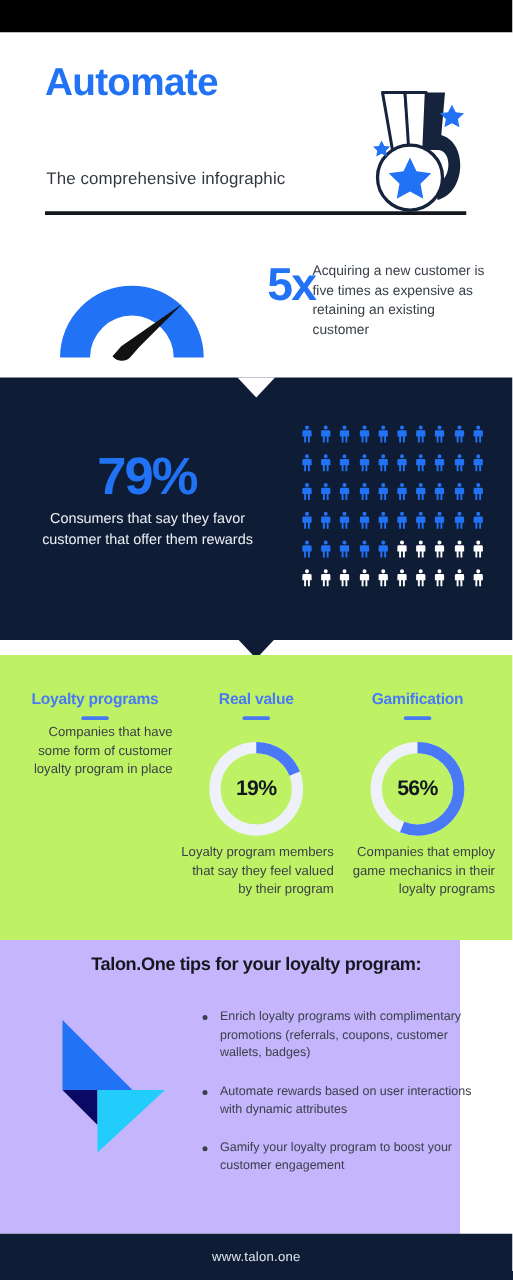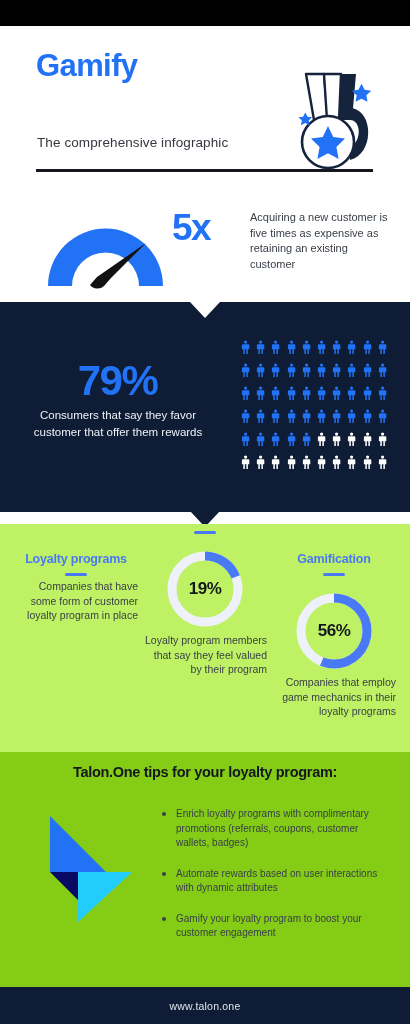--- a/index.html
+++ b/index.html
@@ -86,21 +86,21 @@
     left: 42px;
     top: 4px;
     width: 127px;
     height: 85px;
   }
   .big5x {
     position: absolute;
     left: 172px;
     top: 5px;
     width: 80px;
-    text-align: left;
+    text-align: right;
     font-size: 37px;
     font-weight: bold;
     color: #2272f5;
     letter-spacing: -1.5px;
   }
   .fivex-text {
     position: absolute;
     left: 250px;
     top: 8px;
     width: 140px;
@@ -225,23 +225,23 @@
     text-align: right;
     font-size: 10.5px;
     line-height: 14.5px;
     color: #3a4049;
   }
 
   
   .sec-tips {
     position: absolute;
     top: 752px; left: 0;
-    width: 410px;
+    width: 368px;
     height: 235px;
-    background: #84cc16;
+    background: #c4b5fd;
   }
   .tips-title {
     position: absolute;
     top: 12px; left: 0;
     width: 410px;
     text-align: center;
     font-size: 14.5px;
     font-weight: bold;
     color: #14181e;
     letter-spacing: -0.3px;
@@ -296,21 +296,21 @@
 </style>
 </head>
 <body>
 
 <div id="page">
 
   <div class="topbar"></div>
 
   <div class="header">
     <div class="title">
-      <div>Gamify</div>
+      <div>Automate</div>
     </div>
     <div class="subtitle">The comprehensive infographic</div>
     <div class="header-rule"></div>
 
     <svg class="medal" viewBox="0 0 106 104">
 
       <path d="M62 6 L78 6 L74 52 L58 52 Z" fill="#16233c"></path>
       <path d="M74 40 C96 44 96 86 72 92 L70 80 C84 76 84 52 72 52 Z" fill="#16233c"></path>
 
       <path d="M28 6 L46 6 L50 52 L36 52 Z" fill="#ffffff" stroke="#16233c" stroke-width="2.4" stroke-linejoin="round"></path>
@@ -527,20 +527,21 @@
 
   <div class="sec-donuts">
 
     <div class="col c1">
       <div class="col-title">Loyalty programs</div>
       <div class="col-underline"></div>
       <div class="col-caption">Companies that have some form of customer loyalty program in place</div>
     </div>
 
     <div class="col c2">
+      <div class="col-title">Real value</div>
       <div class="col-underline"></div>
       <div class="donut-wrap">
         <svg viewBox="0 0 82 82" width="82" height="82">
           <circle cx="41" cy="41" r="33" fill="none" stroke="#eef1fa" stroke-width="9"></circle>
           <circle class="donut-arc" cx="41" cy="41" r="33" fill="none" stroke="#4a79f5" stroke-width="9" stroke-linecap="butt" transform="rotate(-90 41 41)" stroke-dasharray="39.40 207.35"></circle>
         </svg>
         <div class="donut-label">19%</div>
       </div>
       <div class="col-caption">Loyalty program members that say they feel valued by their program</div>
     </div>

